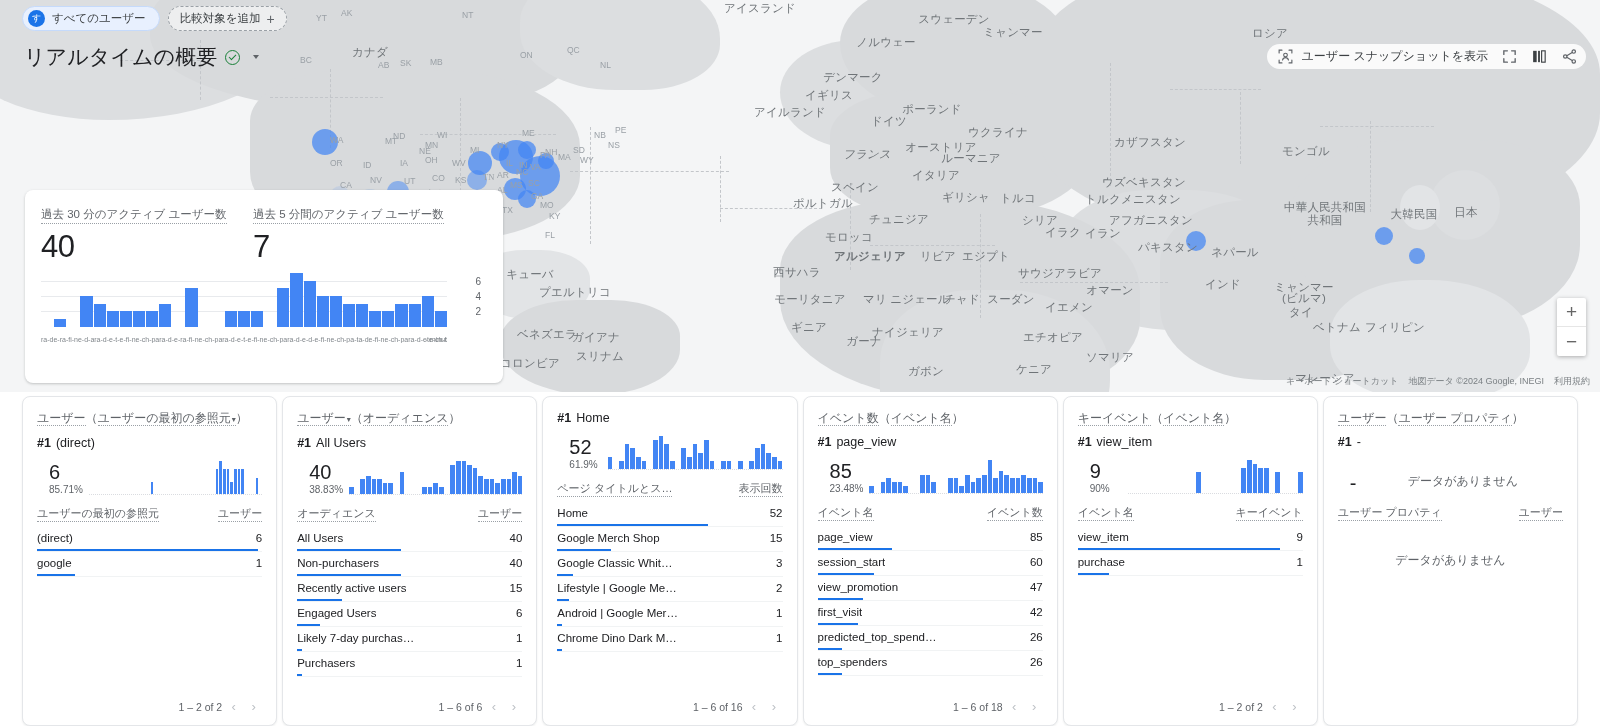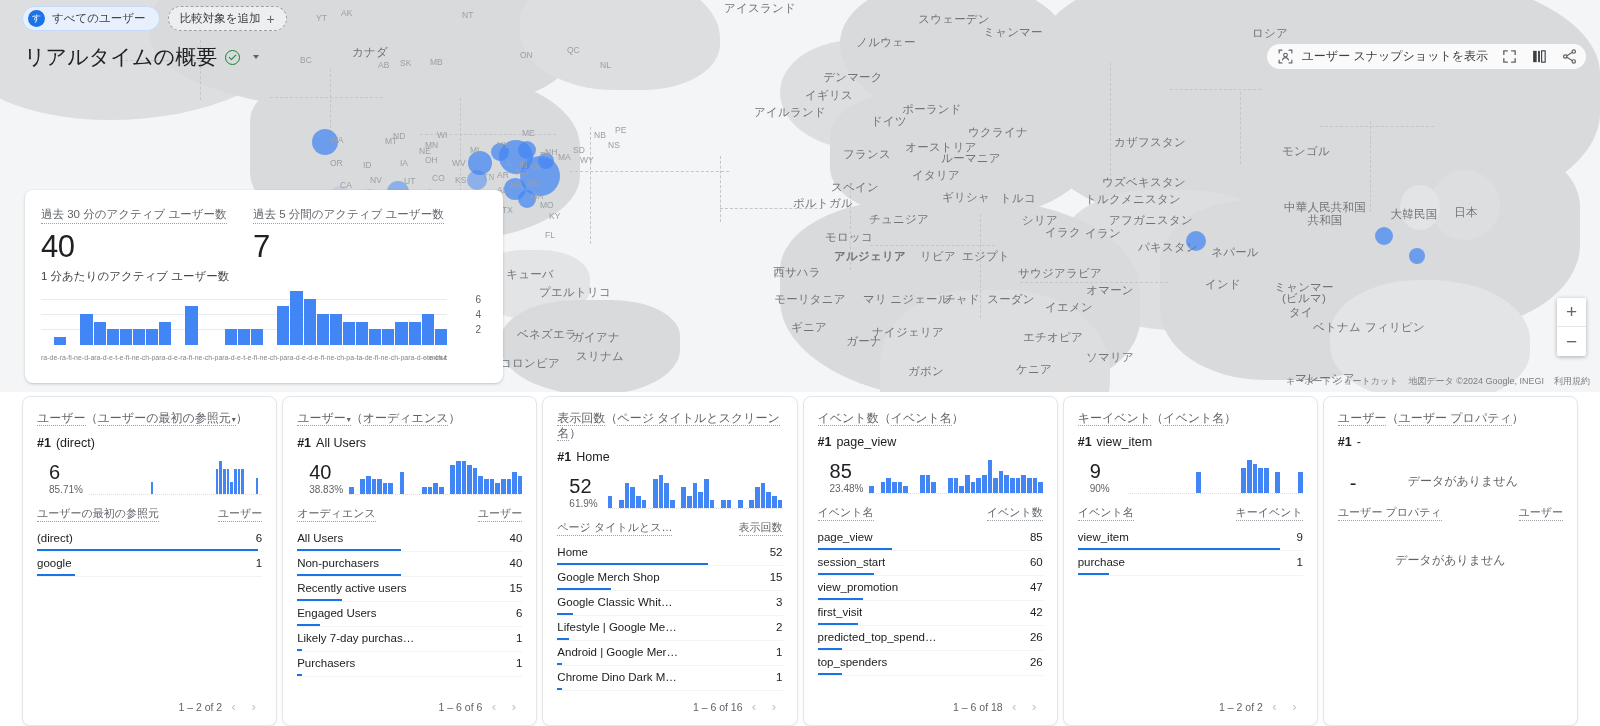--- a/index.html
+++ b/index.html
@@ -380,21 +380,21 @@
       <div class="country-label" style="left: 1013px; top: 25px; transform: translateX(-50%);">ミャンマー</div>
       <div class="country-label" style="left: 1270px; top: 26px; transform: translateX(-50%);">ロシア</div>
       <div class="country-label" style="left: 760px; top: 1px; transform: translateX(-50%);">アイスランド</div>
       <div class="country-label" style="left: 853px; top: 70px; transform: translateX(-50%);">デンマーク</div>
       <div class="country-label" style="left: 829px; top: 88px; transform: translateX(-50%);">イギリス</div>
       <div class="country-label" style="left: 790px; top: 105px; transform: translateX(-50%);">アイルランド</div>
       <div class="country-label" style="left: 932px; top: 102px; transform: translateX(-50%);">ポーランド</div>
       <div class="country-label" style="left: 889px; top: 114px; transform: translateX(-50%);">ドイツ</div>
       <div class="country-label" style="left: 998px; top: 125px; transform: translateX(-50%);">ウクライナ</div>
       <div class="country-label" style="left: 941px; top: 140px; transform: translateX(-50%);">オーストリア</div>
-      <div class="country-label" style="left: 867px; top: 147px; transform: translateX(-50%);">フランス</div>
+      <div class="country-label" style="left: 867px; top: 147px; transform: translateX(-50%); font-style: italic;">フランス</div>
       <div class="country-label" style="left: 971px; top: 151px; transform: translateX(-50%);">ルーマニア</div>
       <div class="country-label" style="left: 936px; top: 168px; transform: translateX(-50%);">イタリア</div>
       <div class="country-label" style="left: 855px; top: 180px; transform: translateX(-50%);">スペイン</div>
       <div class="country-label" style="left: 823px; top: 196px; transform: translateX(-50%);">ポルトガル</div>
       <div class="country-label" style="left: 966px; top: 190px; transform: translateX(-50%);">ギリシャ</div>
       <div class="country-label" style="left: 1018px; top: 191px; transform: translateX(-50%);">トルコ</div>
       <div class="country-label" style="left: 1040px; top: 213px; transform: translateX(-50%);">シリア</div>
       <div class="country-label" style="left: 1063px; top: 225px; transform: translateX(-50%);">イラク</div>
       <div class="country-label" style="left: 1103px; top: 226px; transform: translateX(-50%);">イラン</div>
       <div class="country-label" style="left: 1150px; top: 135px; transform: translateX(-50%);">カザフスタン</div>
@@ -561,21 +561,20 @@
   <div class="metric-group">
     <div class="metric">
       <div class="metric-label">過去 30 分のアクティブ ユーザー数</div>
       <div class="metric-value">40</div>
     </div>
     <div class="metric">
       <div class="metric-label">過去 5 分間のアクティブ ユーザー数</div>
       <div class="metric-value">7</div>
     </div>
   </div>
-  <div id="rt-sub">1 分あたりのアクティブ ユーザー数</div>
   <div id="rt-chart">
     <div id="rt-grid">
         <div class="grid-line" style="top: 7.71429px;"></div>
         <div class="grid-line" style="top: 23.1429px;"></div>
         <div class="grid-line" style="top: 38.5714px;"></div>
       </div>
     <div id="rt-bars">
         <div class="b" style="height: 0%; background: transparent;"></div>
         <div class="b" style="height: 14.2857%;"></div>
         <div class="b" style="height: 0%; background: transparent;"></div>
@@ -812,21 +811,20 @@
           </div>
         </div>
       </div>
       <div class="card-foot">
         <span>1 – 6 of 6</span>
         <span class="pg-arrow">‹</span>
         <span class="pg-arrow">›</span>
       </div>
     </div>
     <div class="card">
-      <div class="card-title"><span class="u">表示回数</span><span class="plain">（</span><span class="u">ページ タイトルとスクリーン名</span><span class="plain">）</span></div>
       <div class="rank-line"><span>#1</span><span class="rank-name">Home</span></div>
       <div class="top-row">
         <div class="big-stat">
           <div class="big-num">52</div>
           <div class="big-pct">61.9%</div>
         </div>
         <div class="spark">
           <div class="sb" style="height: 37.5%;"></div>
           <div class="sb z" style="height: 0%;"></div>
           <div class="sb" style="height: 25%;"></div>

